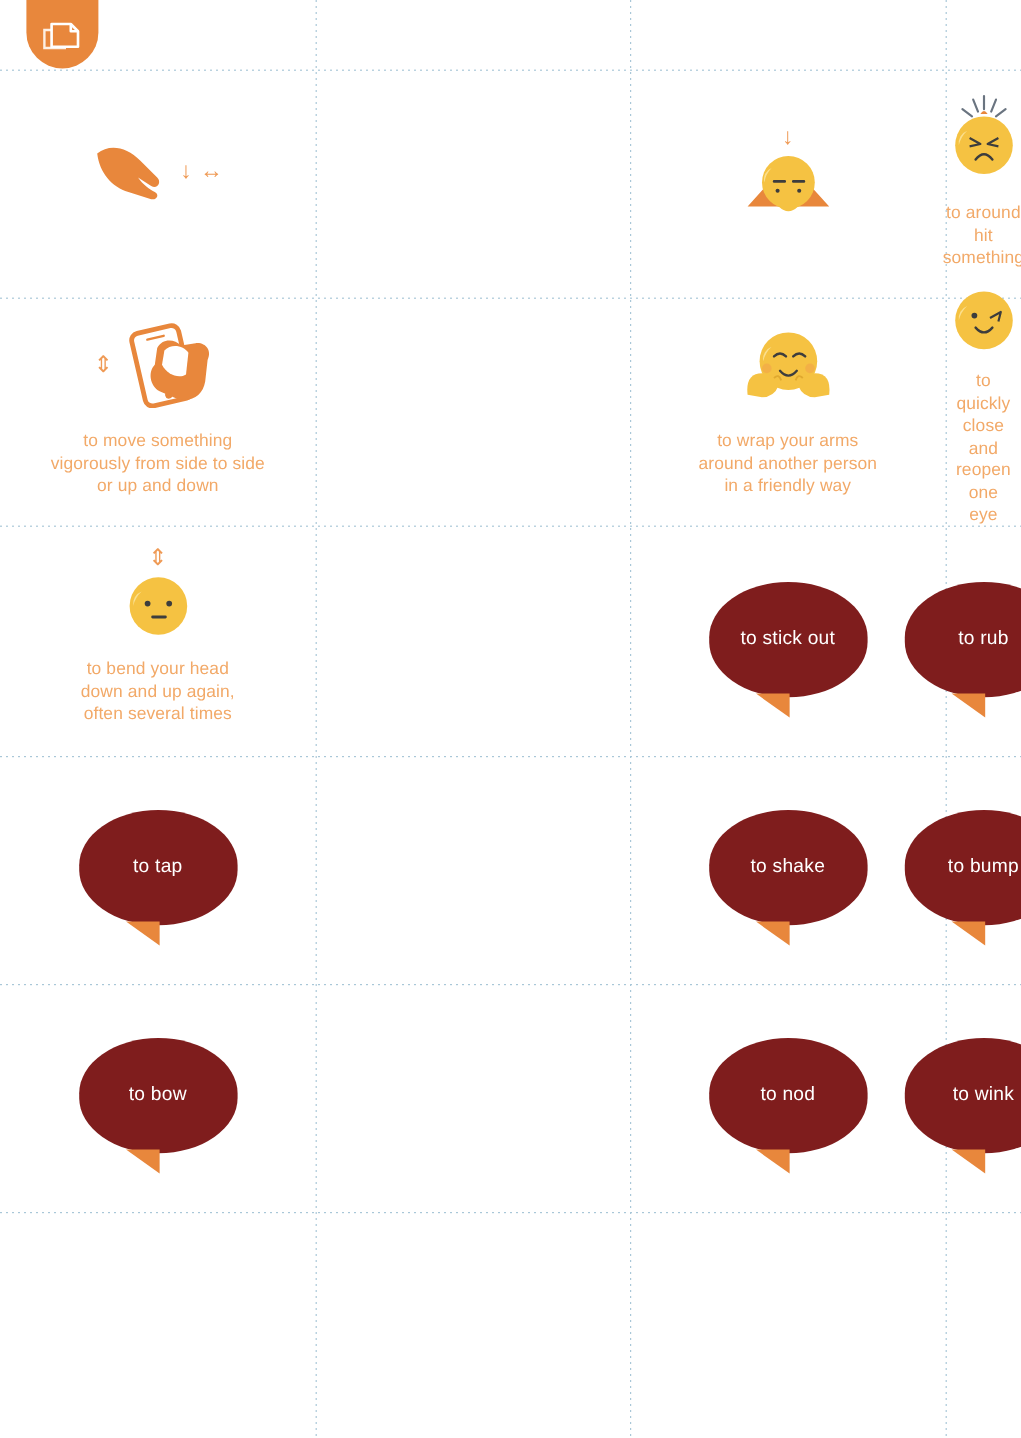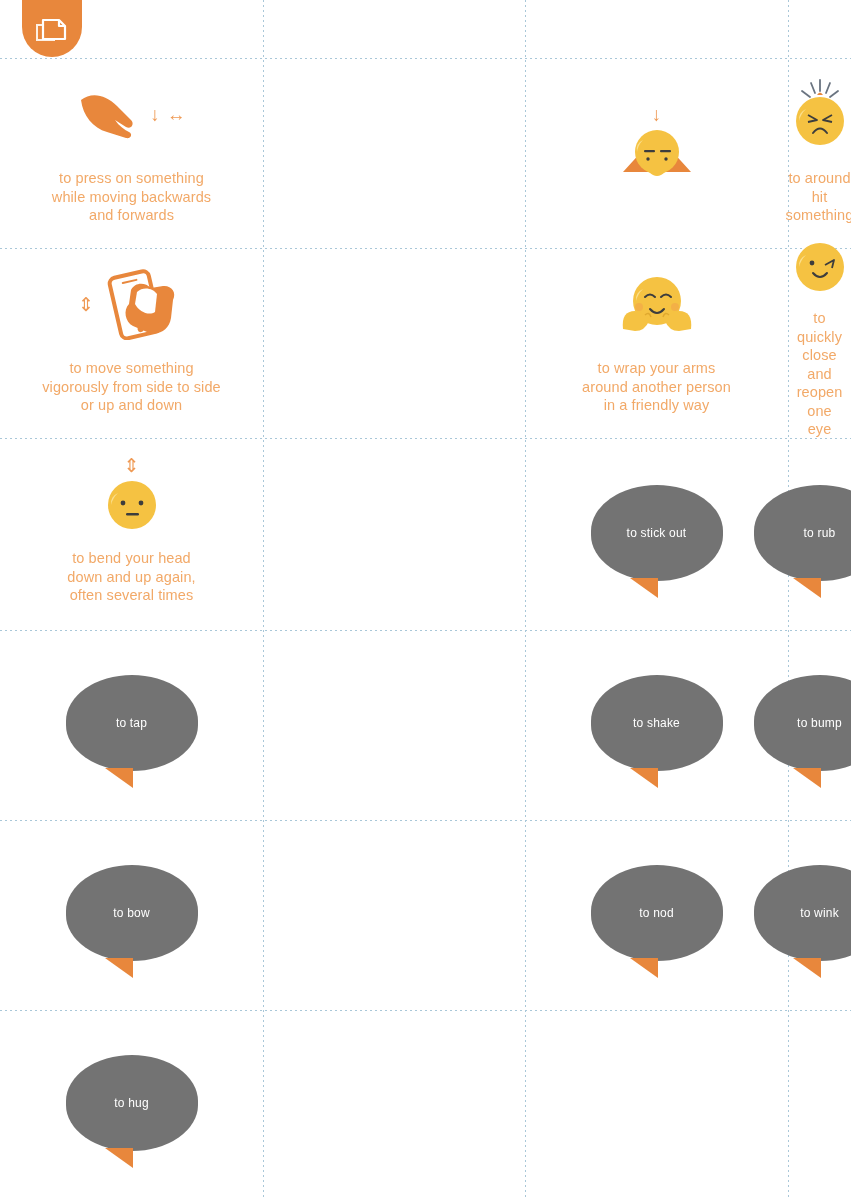--- a/index.html
+++ b/index.html
@@ -85,27 +85,27 @@
 
   
   .bubble-wrap {
     position: relative;
     width: 132px;
     height: 96px;
   }
   .bubble {
     position: absolute;
     inset: 0;
-    background: #737373;
+    background: #7f1d1d;
     border-radius: 50% / 48%;
     display: flex;
     align-items: center;
     justify-content: center;
     color: #ffffff;
-    font-size: 12px;
+    font-size: 16px;
     letter-spacing: .2px;
   }
   .bubble-tail {
     position: absolute;
     left: 30px;
     bottom: -17px;
     width: 0; height: 0;
     border-left: 9px solid transparent;
     border-right: 28px solid #e8873c;
     border-bottom: 20px solid transparent;
@@ -153,25 +153,20 @@
     <div class="card spacer"></div>
 
 
     <div class="card">
       <div class="art row-art art-row">
         <svg width="66" height="52" viewBox="0 0 66 52">
           <path d="M4 12 C14 4 28 6 40 18 L54 32 C58 36 54 42 49 39 L38 32 C42 38 48 42 52 44 C56 46 54 51 49 50 L30 44 C16 40 6 28 4 12 Z" fill="#e8873c"></path>
         </svg>
         <span class="arrow-txt">↓</span>
         <span class="arrow-txt">↔</span>
-      </div>
-      <div class="caption">
-        <div>to press on something</div>
-        <div>while moving backwards</div>
-        <div>and forwards</div>
       </div>
     </div>
 
     <div class="card spacer"></div>
 
     <div class="card">
       <div class="art row-art art-col">
         <span class="arrow-txt">↓</span>
         <svg width="80" height="54" viewBox="0 0 80 54">
           <path d="M6 46 L26 24 L40 38 L54 24 L74 46 Z" fill="#e8873c"></path>
@@ -333,22 +328,16 @@
         <div class="bubble">to nod</div>
         <div class="bubble-tail"></div>
       </div>
     </div>
     <div class="card">
       <div class="bubble-wrap">
         <div class="bubble">to wink</div>
         <div class="bubble-tail"></div>
       </div>
     </div>
-    <div class="card">
-      <div class="bubble-wrap">
-        <div class="bubble">to hug</div>
-        <div class="bubble-tail"></div>
-      </div>
-    </div>
     <div class="card spacer"></div>
 
   </div>
 </div>
 
 </body></html>

